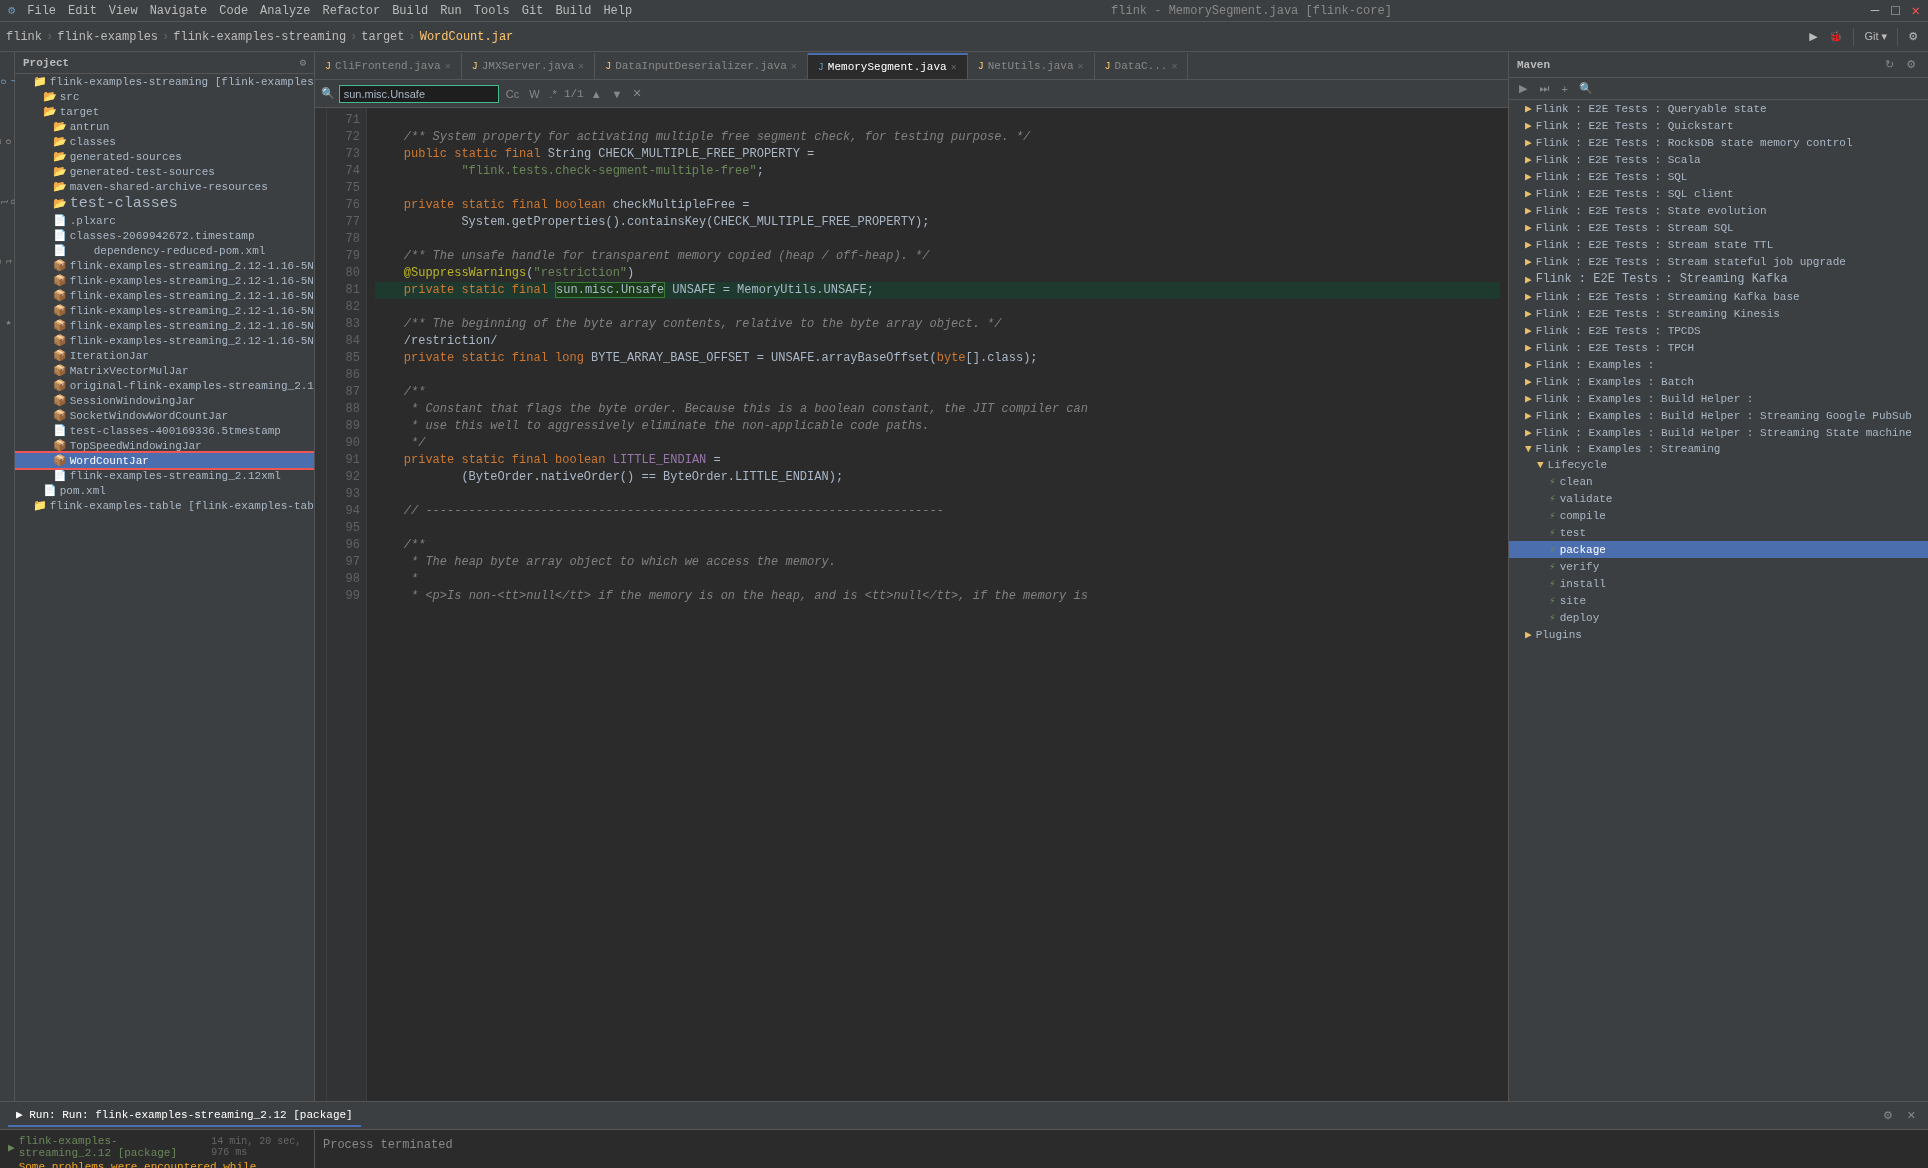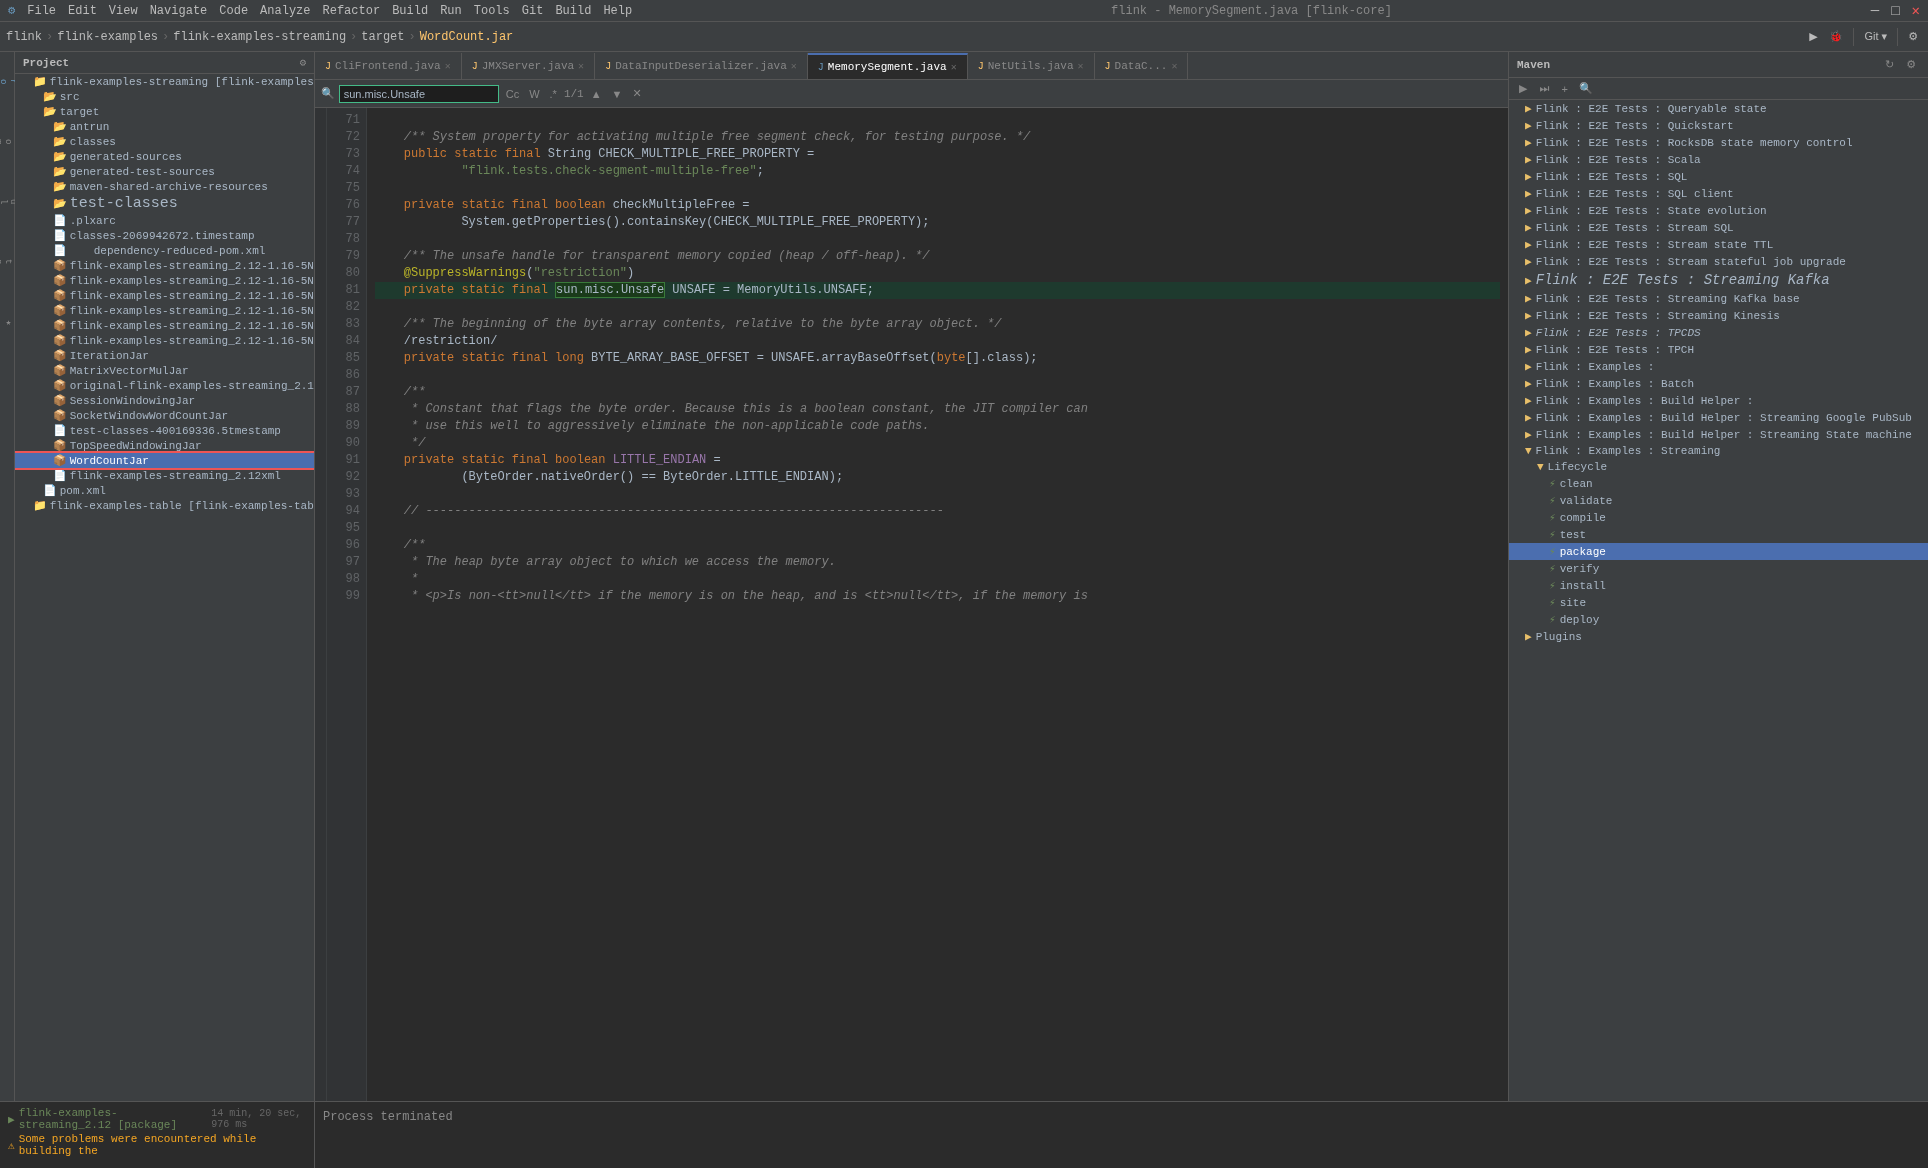--- a/index.html
+++ b/index.html
@@ -441,33 +441,33 @@
         <div class="maven-item indent-1">
           <span style="color:#e8bf6a;margin-right:4px;">▶</span>
           <span style="font-size:11px;">Flink : E2E Tests : Stream state TTL</span>
         </div>
         <div class="maven-item indent-1">
           <span style="color:#e8bf6a;margin-right:4px;">▶</span>
           <span style="font-size:11px;">Flink : E2E Tests : Stream stateful job upgrade</span>
         </div>
         <div class="maven-item indent-1">
           <span style="color:#e8bf6a;margin-right:4px;">▶</span>
-          <span style="font-size:14px;font-style:italic;">Flink : E2E Tests : Streaming Kafka</span>
+          <span style="font-size:12px;">Flink : E2E Tests : Streaming Kafka</span>
         </div>
         <div class="maven-item indent-1">
           <span style="color:#e8bf6a;margin-right:4px;">▶</span>
           <span style="font-size:11px;">Flink : E2E Tests : Streaming Kafka base</span>
         </div>
         <div class="maven-item indent-1">
           <span style="color:#e8bf6a;margin-right:4px;">▶</span>
           <span style="font-size:11px;">Flink : E2E Tests : Streaming Kinesis</span>
         </div>
         <div class="maven-item indent-1">
           <span style="color:#e8bf6a;margin-right:4px;">▶</span>
-          <span style="font-size:11px;font-style:italic;">Flink : E2E Tests : TPCDS</span>
+          <span style="font-size:11px;">Flink : E2E Tests : TPCDS</span>
         </div>
         <div class="maven-item indent-1">
           <span style="color:#e8bf6a;margin-right:4px;">▶</span>
           <span style="font-size:11px;">Flink : E2E Tests : TPCH</span>
         </div>
         <div class="maven-item indent-1">
           <span style="color:#e8bf6a;margin-right:4px;">▶</span>
           <span style="font-size:11px;">Flink : Examples :</span>
         </div>
         <div class="maven-item indent-1">
@@ -533,20 +533,27 @@
         <div class="maven-item indent-1">
           <span style="color:#e8bf6a;margin-right:4px;">▶</span>
           <span style="font-size:11px;">Plugins</span>
         </div>
       </div>
   </div>
 
 </div>
 
 <div id="bottom-panel">
+  <div id="bottom-tabs">
+    <span class="bottom-tab active">▶ Run: <span>Run: flink-examples-streaming_2.12 [package]</span></span>
+    <span style="margin-left:auto;color:#888;font-size:10px;">
+      <button class="maven-btn">⚙</button>
+      <button class="maven-btn">✕</button>
+    </span>
+  </div>
   <div id="bottom-content">
     <div id="bottom-left">
       <div class="run-item">
         <span class="success-icon">▶</span>
         <span style="color:#6a8759; font-size:11px;">flink-examples-streaming_2.12 [package]</span>
         <span style="color:#666; font-size:10px; margin-left:4px;">14 min, 20 sec, 976 ms</span>
       </div>
       <div class="run-item">
         <span class="warn-icon">⚠</span>
         <span style="color:#f5a623; font-size:11px;">Some problems were encountered while building the</span>

